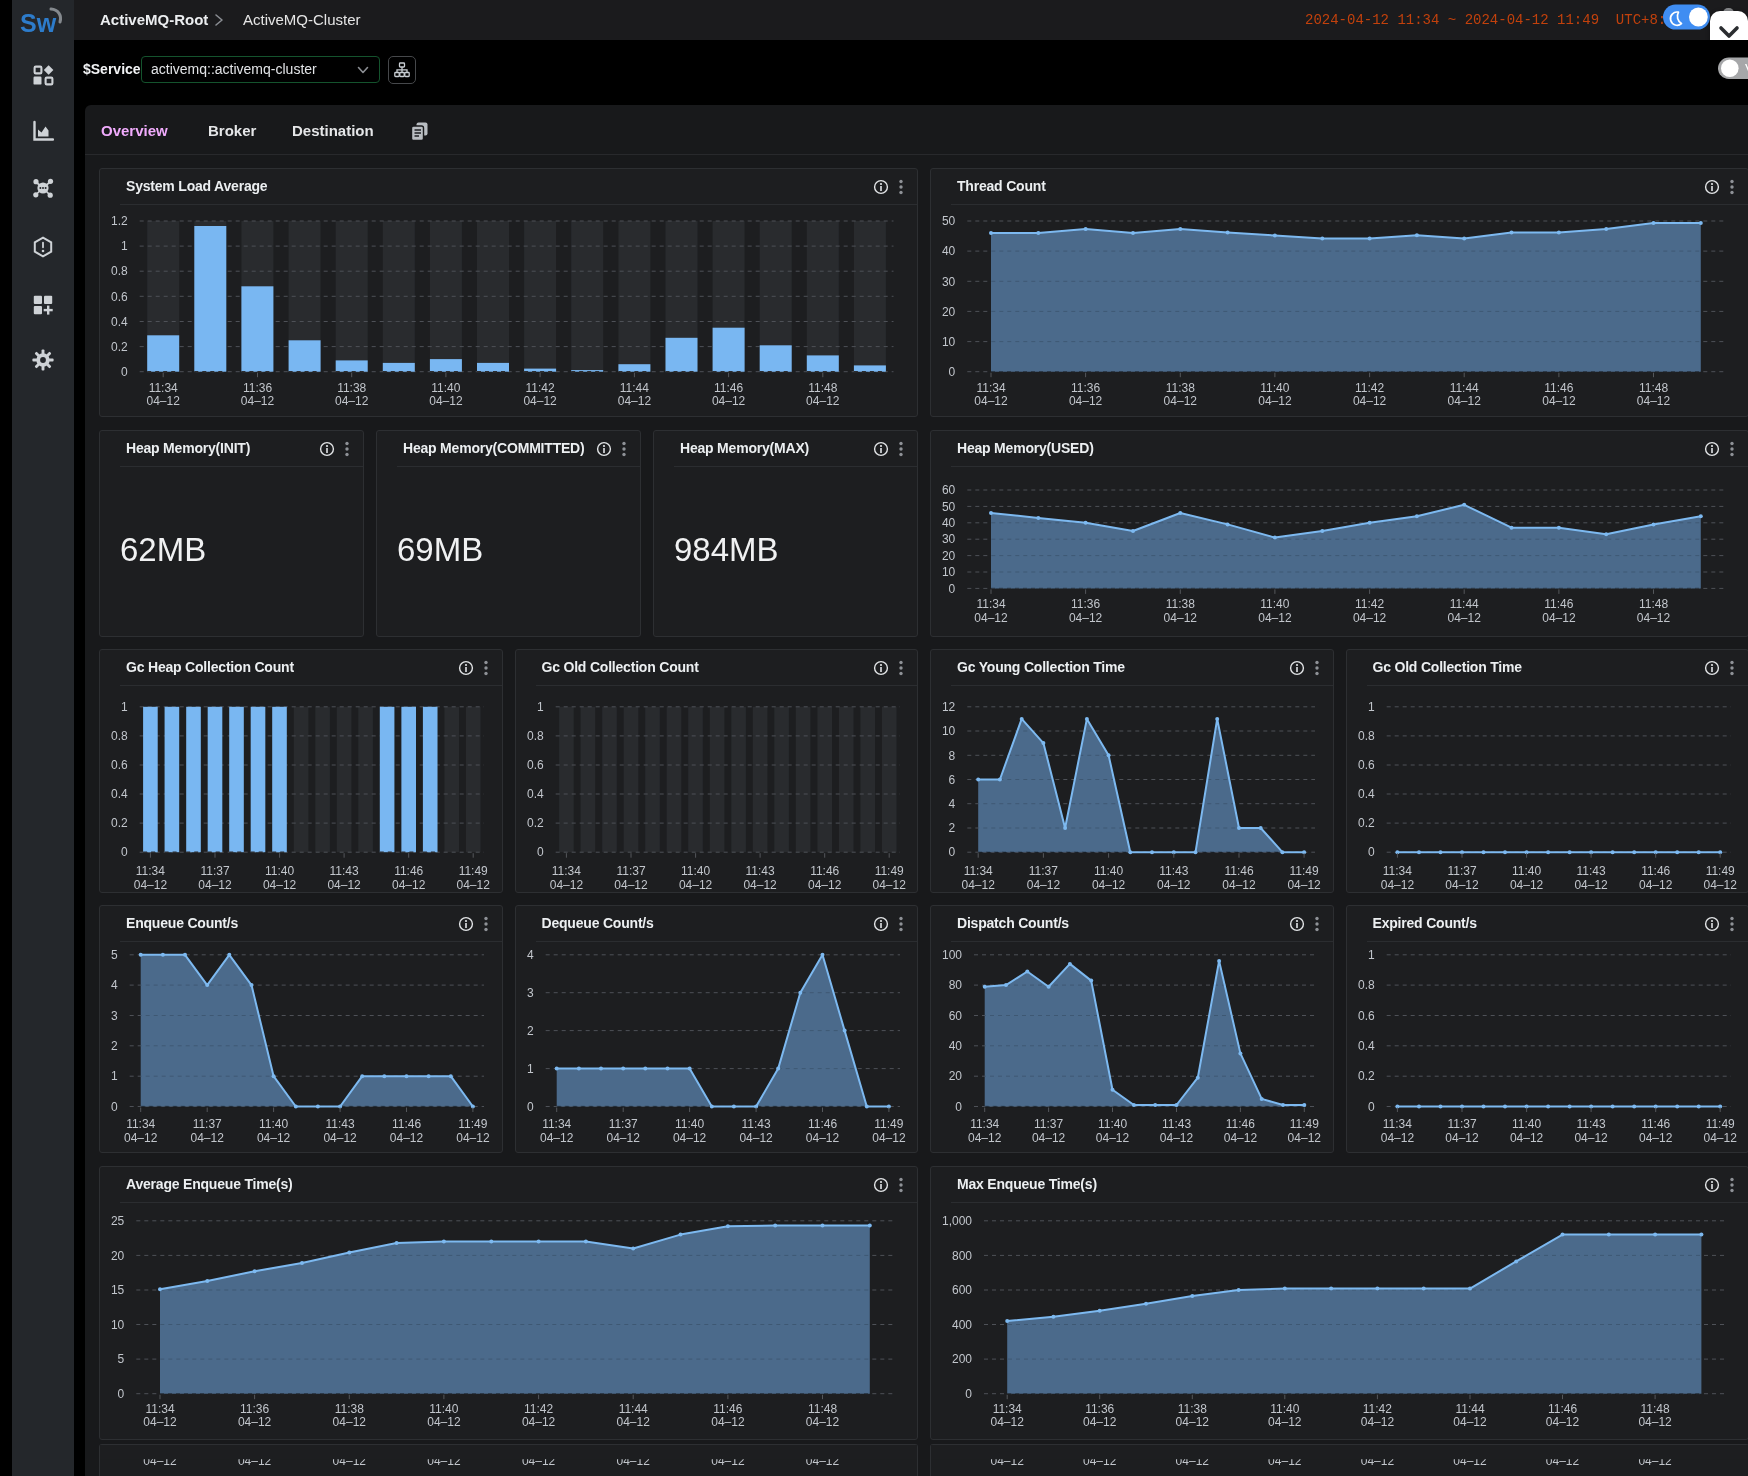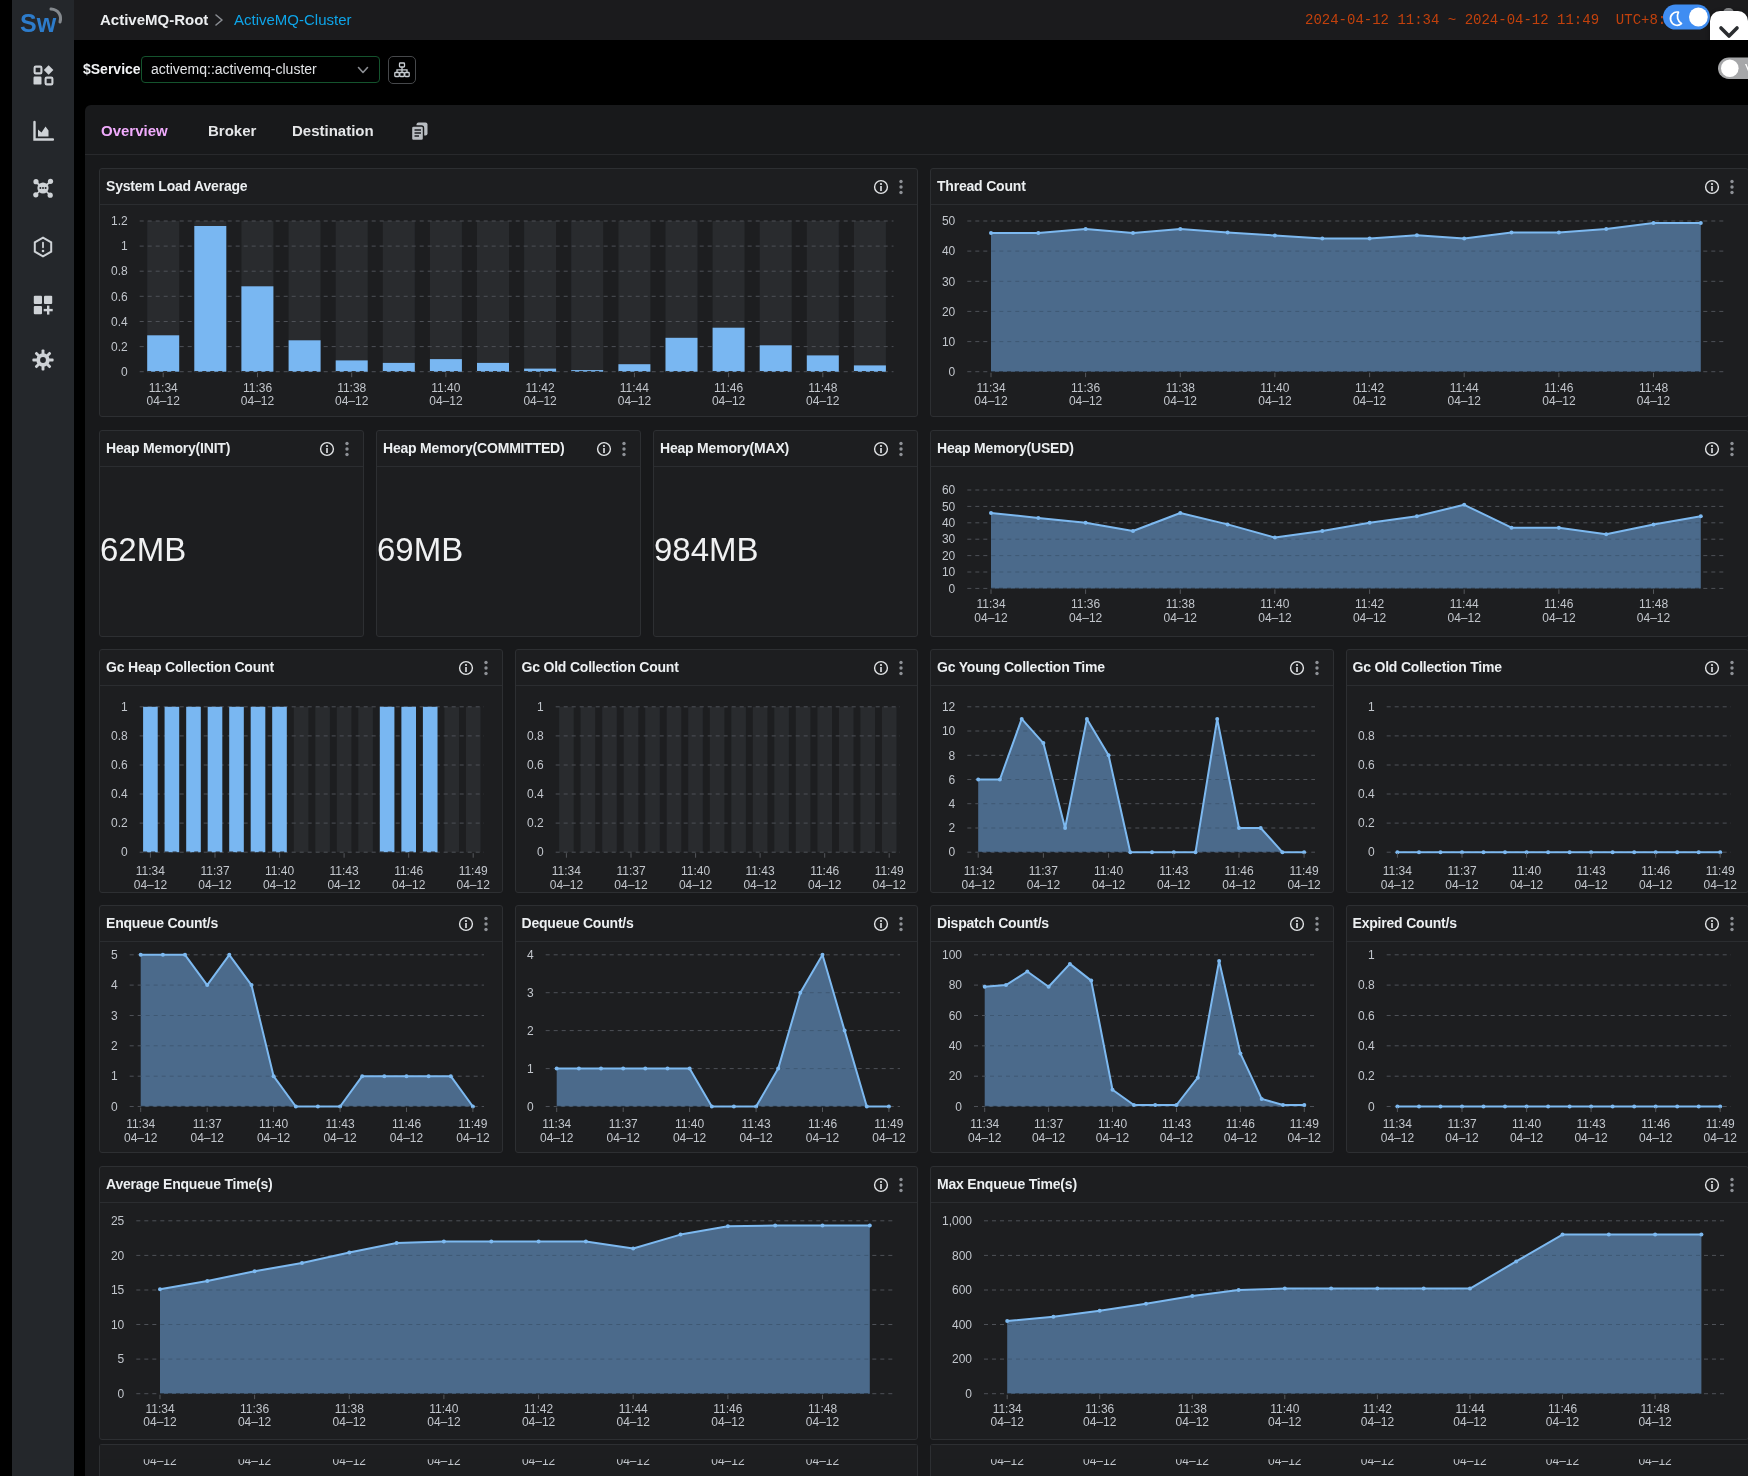--- a/index.html
+++ b/index.html
@@ -1,16 +1,16 @@
 <!DOCTYPE html>
 <html><head><meta charset="utf-8">
 <style>
 html,body{margin:0;padding:0;background:#000000;font-family:"Liberation Sans",sans-serif;}
 #page{position:relative;width:1748px;height:1476px;overflow:hidden;background:#000000;margin-left:12px;}
-.card{position:absolute;background:#1d1e20;border:1px solid #2d2f32;border-radius:3px;box-sizing:border-box;}
+.card{position:absolute;background:#1d1e20;border:1px solid #2d2f32;border-radius:3px;box-sizing:border-box;padding-left:20px;}
 .card.r6{border-bottom:none;border-radius:3px 3px 0 0;}
 .chd{position:relative;height:35px;border-bottom:1px solid #2b2d30;}
 .ct{position:absolute;left:6px;top:8.5px;font-size:14px;font-weight:600;color:#eceff1;letter-spacing:-0.2px;}
 .vbig{position:absolute;width:100%;text-align:left;font-size:33px;color:#f0f1f2;letter-spacing:0px;}
 svg text{font-family:"Liberation Sans",sans-serif;}
 </style></head>
 <body>
 <div id="page">
 <div style="position:absolute;left:0;top:0;width:62px;height:1476px;background:#24272b">
       <svg style="position:absolute;left:6px;top:6px" width="52" height="34" viewBox="0 0 52 34">
@@ -66,21 +66,21 @@
         <rect x="9.55" y="0.4" width="2.9" height="5.2" rx="1" fill="#ced2d6" transform="rotate(315 11 11)"></rect>
         <circle cx="11" cy="11" r="6.7" fill="#ced2d6"></circle>
         <circle cx="11" cy="11" r="2.9" fill="#24272b"></circle>
       </svg>
     </div>
 <div style="position:absolute;left:62px;top:0;width:1686px;height:40px;background:#1b1b1d"></div>
     <div style="position:absolute;left:88px;top:11px;font-size:15px;font-weight:bold;color:#eceef0">ActiveMQ-Root</div>
     <svg style="position:absolute;left:200px;top:13px" width="14" height="14" viewBox="0 0 14 14">
 <polyline points="4,2 10,7 4,12" fill="none" stroke="#8a8d92" stroke-width="1.6" stroke-linecap="round" stroke-linejoin="round"></polyline>
     </svg>
-    <div style="position:absolute;left:222px;top:11px;font-size:15px;color:#0ea5e9">ActiveMQ-Cluster</div>
+    <div style="position:absolute;left:231px;top:11px;font-size:15px;color:#e5e5e5">ActiveMQ-Cluster</div>
     <div style="position:absolute;left:1293px;top:12px;width:352px;text-align:right;font-family:'Liberation Mono',monospace;font-size:14px;color:#c2410c;white-space:pre">2024-04-12 11:34 ~ 2024-04-12 11:49  UTC+8:0</div>
     <svg style="position:absolute;left:1651px;top:4px" width="47" height="26" viewBox="0 0 47 26">
 <rect x="0" y="0.6" width="47" height="25" rx="12.5" fill="#3f8df2"></rect>
 <path d="M15.5 8.2 A6.6 6.6 0 1 0 18.5 19.5 A8.3 8.3 0 0 1 15.5 8.2 Z" fill="none" stroke="#fff" stroke-width="1.7" stroke-linejoin="round"></path>
 <circle cx="35.4" cy="13" r="9.4" fill="#fff"></circle>
     </svg>
     <svg style="position:absolute;left:1735px;top:7px" width="13" height="21" viewBox="0 0 13 21">
 <circle cx="11.5" cy="10.5" r="8.6" fill="none" stroke="#e3e5e7" stroke-width="1.9"></circle>
 <circle cx="11.3" cy="6.7" r="1.3" fill="#e3e5e7"></circle>
       <rect x="10.3" y="8.9" width="2" height="6" fill="#e3e5e7"></rect>

